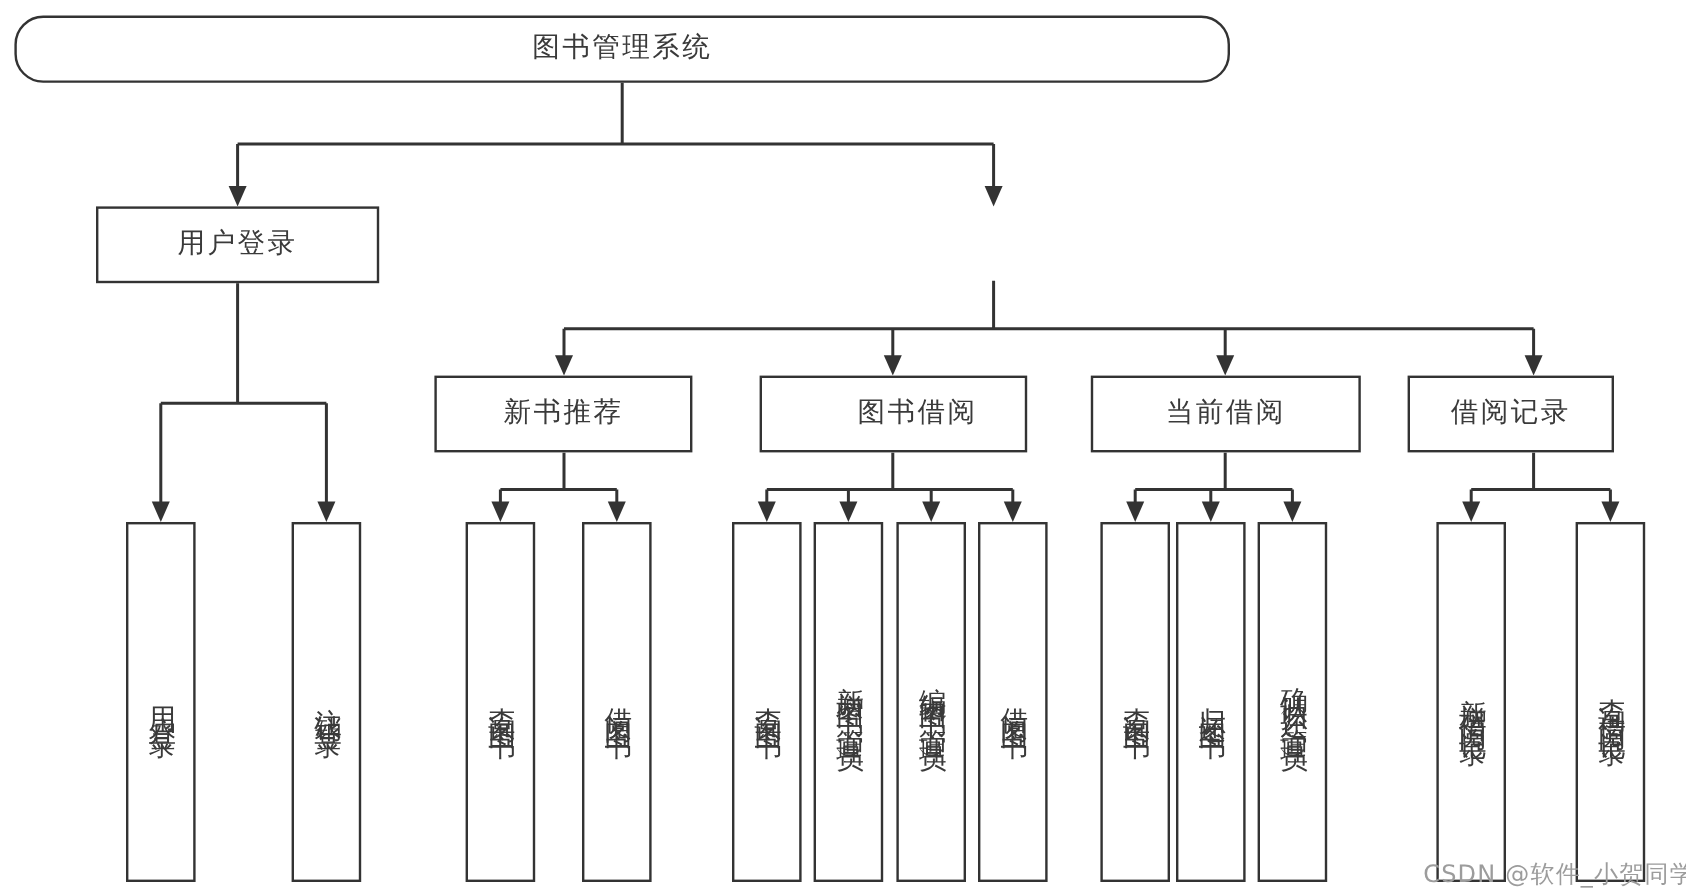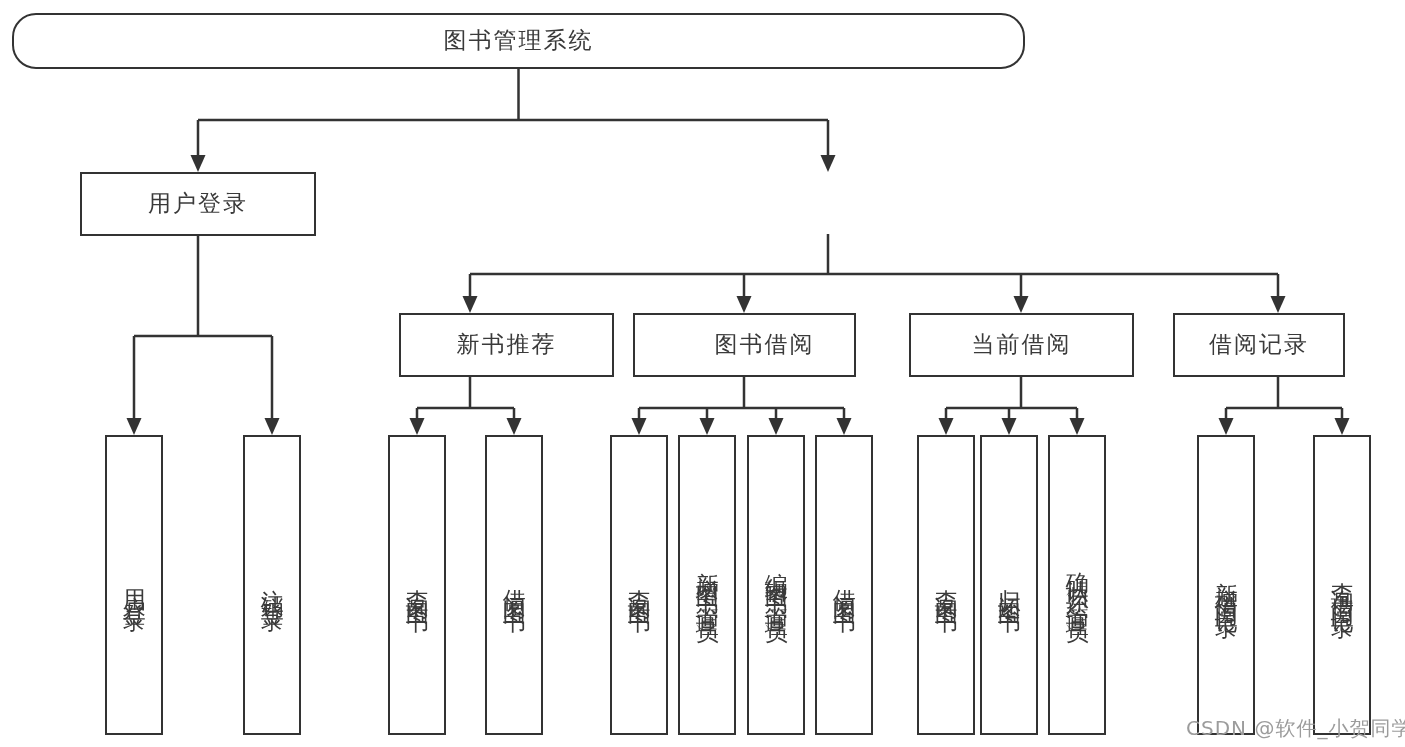--- a/index.html
+++ b/index.html
@@ -98,21 +98,21 @@
     <polygon points="1001.5,418 1016.5,418 1009,435"></polygon>
     <polygon points="1069.5,418 1084.5,418 1077,435"></polygon>
     <polygon points="1218.5,418 1233.5,418 1226,435"></polygon>
     <polygon points="1334.5,418 1349.5,418 1342,435"></polygon>
   </svg>
 
   <div class="node h" style="left:12px;top:13px;width:1013px;height:56px;border-radius:24px;">图书管理系统</div>
 
   <div class="node h" style="left:80px;top:172px;width:236px;height:64px;">用户登录</div>
 
-  <div class="node h" style="left:362px;top:313px;width:215px;height:64px;margin-left:37px;">新书推荐</div>
+  <div class="node h" style="left:362px;top:313px;width:215px;height:64px;">新书推荐</div>
   <div class="node h" style="left:633px;top:313px;width:223px;height:64px;padding-left:40px;">图书借阅</div>
   <div class="node h" style="left:909px;top:313px;width:225px;height:64px;">当前借阅</div>
   <div class="node h" style="left:1173px;top:313px;width:172px;height:64px;">借阅记录</div>
 
   <div class="node v" style="left:105px;top:435px;width:58px;height:300px;">用户登录</div>
   <div class="node v" style="left:243px;top:435px;width:58px;height:300px;">注销登录</div>
 
   <div class="node v" style="left:388px;top:435px;width:58px;height:300px;">查询图书</div>
   <div class="node v" style="left:485px;top:435px;width:58px;height:300px;">借阅图书</div>
 

